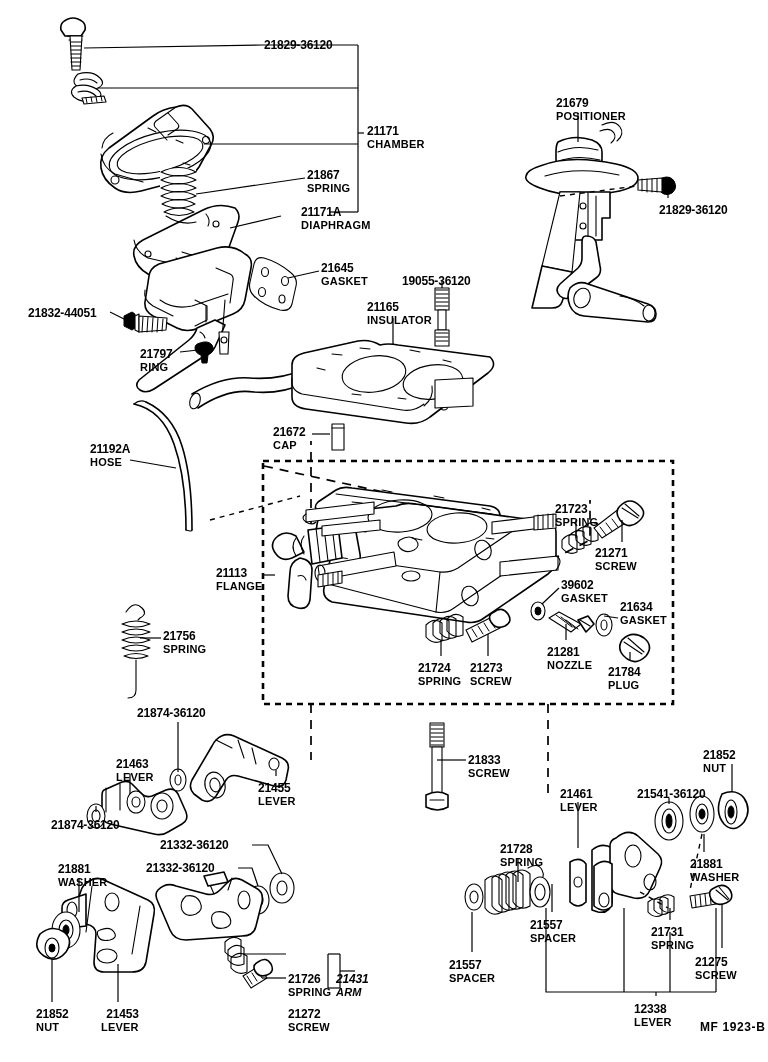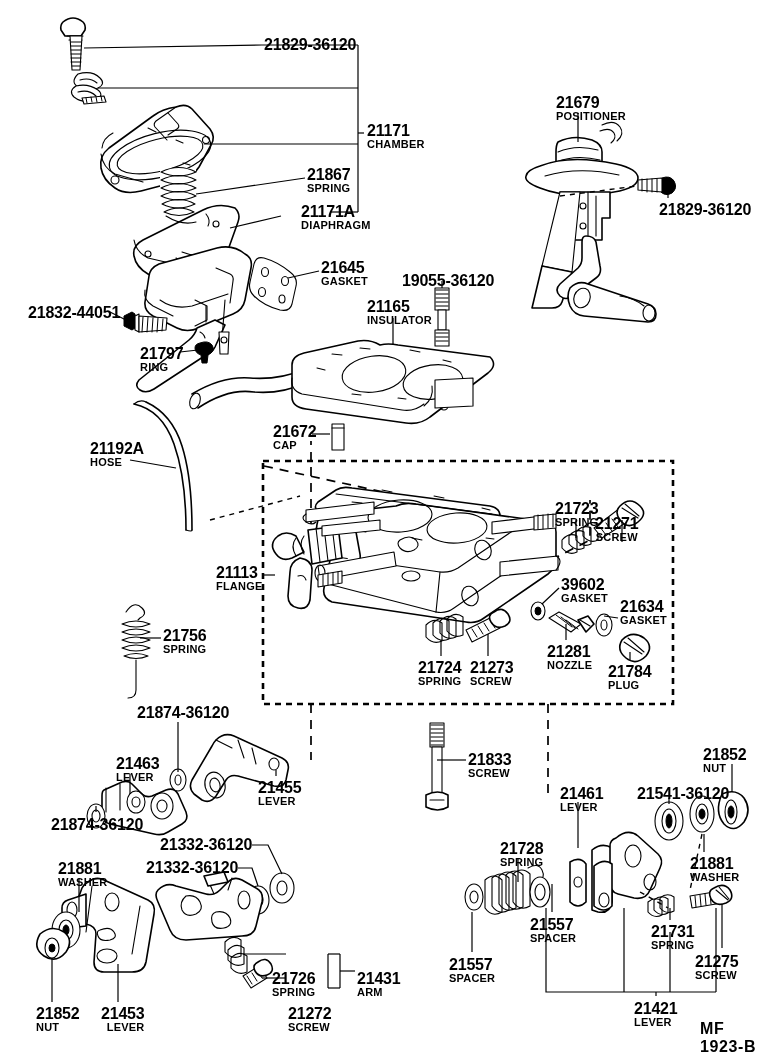--- a/index.html
+++ b/index.html
@@ -1,24 +1,24 @@
 <!DOCTYPE html>
 <html><head>
 <meta charset="utf-8">
 <title>Parts Diagram</title>
 <style>
   html,body{margin:0;padding:0;background:#fff;}
   body{font-family:"Liberation Sans", sans-serif;}
   #page{position:relative;width:768px;height:1062px;background:#ffffff;overflow:hidden;}
   #svgroot{position:absolute;left:0;top:0;width:768px;height:1062px;}
   .lbl{position:absolute;white-space:nowrap;color:#000;font-family:"Liberation Sans",sans-serif;font-weight:bold;letter-spacing:-0.2px;}
-  .lbl .num{display:block;font-size:16px;line-height:14px;}
+  .lbl .num{display:block;font-size:12px;line-height:14px;}
   .lbl .nm{display:block;font-size:11px;line-height:12px;letter-spacing:0.2px;}
   .lbl.lf{text-align:left;}
-  .footer{position:absolute;font-size:16px;font-weight:bold;letter-spacing:0.6px;color:#000;font-family:"Liberation Sans",sans-serif;}
+  .footer{position:absolute;font-size:12px;font-weight:bold;letter-spacing:0.6px;color:#000;font-family:"Liberation Sans",sans-serif;text-align:right;}
   .ink{fill:none;stroke:#000;stroke-width:1.6;stroke-linecap:round;stroke-linejoin:round;}
   .ink2{fill:none;stroke:#000;stroke-width:1.1;stroke-linecap:round;stroke-linejoin:round;}
   .thin{fill:none;stroke:#000;stroke-width:1;stroke-linecap:round;}
   .lead{fill:none;stroke:#000;stroke-width:1.2;}
   .dashbox{fill:none;stroke:#000;stroke-width:2.6;stroke-dasharray:6 5;}
   .dashline{fill:none;stroke:#000;stroke-width:1.7;stroke-dasharray:9 7;}
   .dotline{fill:none;stroke:#000;stroke-width:1.4;stroke-dasharray:5 5;}
   .solidfill{fill:#000;stroke:#000;stroke-width:1;}
   .whitefill{fill:#fff;stroke:#000;stroke-width:1.6;stroke-linejoin:round;}
   .whitefill2{fill:#fff;stroke:#000;stroke-width:1.1;stroke-linejoin:round;}
@@ -609,21 +609,21 @@
   <span class="nm">CAP</span>
 </div>
 <div class="lbl lf" style="left:216px;top:566px;">
   <span class="num">21113</span>
   <span class="nm">FLANGE</span>
 </div>
 <div class="lbl lf" style="left:555px;top:502px;">
   <span class="num">21723</span>
   <span class="nm">SPRING</span>
 </div>
-<div class="lbl lf" style="left:595px;top:517px;text-align:center;">
+<div class="lbl lf" style="left:595px;top:546px;">
   <span class="num">21271</span>
   <span class="nm">SCREW</span>
 </div>
 <div class="lbl lf" style="left:561px;top:578px;">
   <span class="num">39602</span>
   <span class="nm">GASKET</span>
 </div>
 <div class="lbl lf" style="left:620px;top:600px;">
   <span class="num">21634</span>
   <span class="nm">GASKET</span>
@@ -677,29 +677,29 @@
   <span class="nm">WASHER</span>
 </div>
 <div class="lbl lf" style="left:36px;top:1007px;">
   <span class="num">21852</span>
   <span class="nm">NUT</span>
 </div>
 <div class="lbl lf" style="left:101px;top:1007px;text-align:right;">
   <span class="num">21453</span>
   <span class="nm">LEVER</span>
 </div>
-<div class="lbl lf" style="left:272px;top:972px;">
+<div class="lbl lf" style="left:288px;top:972px;">
   <span class="num">21726</span>
   <span class="nm">SPRING</span>
 </div>
 <div class="lbl lf" style="left:288px;top:1007px;">
   <span class="num">21272</span>
   <span class="nm">SCREW</span>
 </div>
-<div class="lbl lf" style="left:357px;top:972px;">
+<div class="lbl lf" style="left:336px;top:972px;font-style:italic;">
   <span class="num">21431</span>
   <span class="nm">ARM</span>
 </div>
 <div class="lbl lf" style="left:468px;top:753px;">
   <span class="num">21833</span>
   <span class="nm">SCREW</span>
 </div>
 <div class="lbl lf" style="left:560px;top:787px;">
   <span class="num">21461</span>
   <span class="nm">LEVER</span>
@@ -730,19 +730,19 @@
 </div>
 <div class="lbl lf" style="left:651px;top:925px;">
   <span class="num">21731</span>
   <span class="nm">SPRING</span>
 </div>
 <div class="lbl lf" style="left:695px;top:955px;">
   <span class="num">21275</span>
   <span class="nm">SCREW</span>
 </div>
 <div class="lbl lf" style="left:634px;top:1002px;">
-  <span class="num">21421</span>
+  <span class="num">12338</span>
   <span class="nm">LEVER</span>
 </div>
 
 <div class="footer" style="left:700px;top:1020px;">MF 1923-B</div>
 
 </div>
 
 </body></html>

